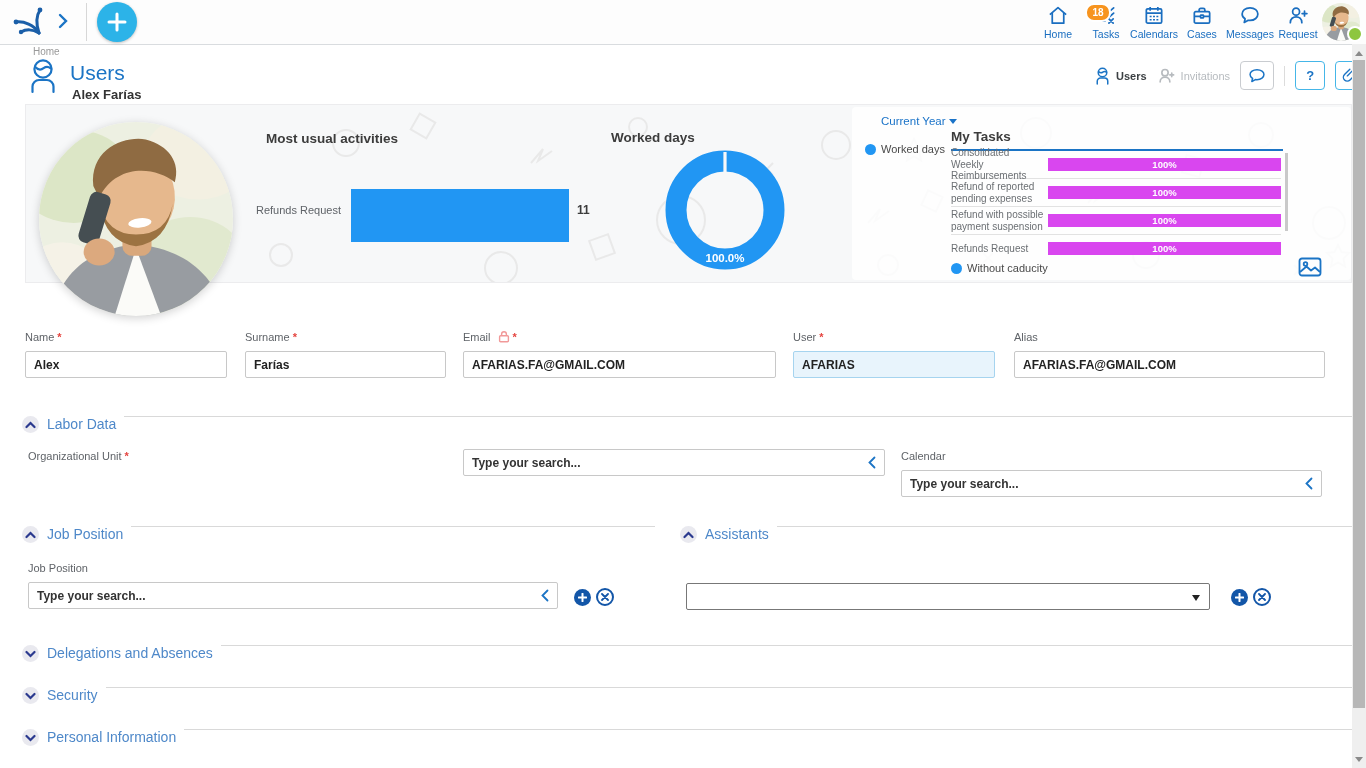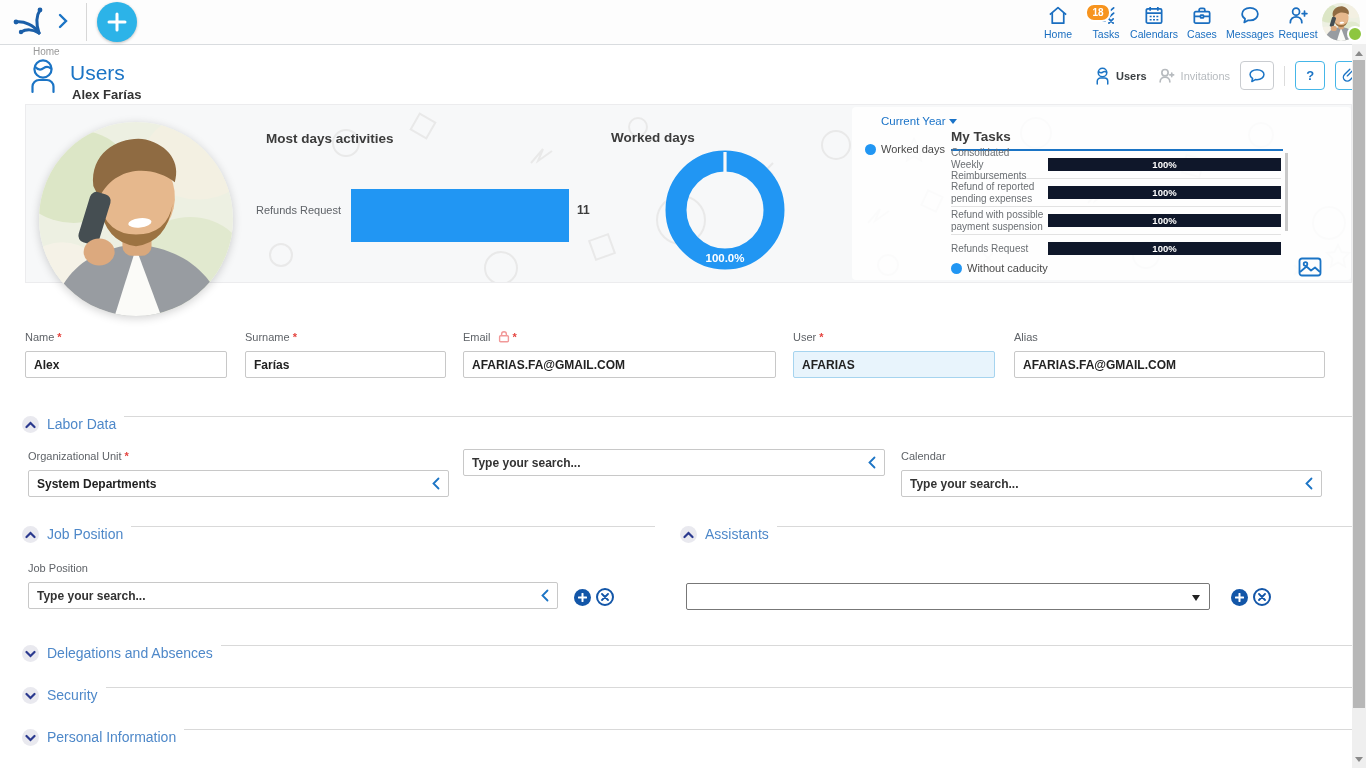--- a/index.html
+++ b/index.html
@@ -58,21 +58,21 @@
   .tri-down{width:0;height:0;border-left:4px solid transparent;border-right:4px solid transparent;border-top:5px solid #1a73c8}
   #wd-legend{position:absolute;left:839px;top:38px;display:flex;align-items:center;gap:5px;z-index:2}
   .ldot{width:11px;height:11px;border-radius:50%;background:#2196f3}
   .ltext{font-size:11px;color:#4a4a4a}
   #mt-title{position:absolute;left:925px;top:24px;font-size:13.5px;font-weight:700;color:#3c3c3c;z-index:2}
   #mt-line{position:absolute;left:925px;top:44px;width:332px;height:2px;background:#1b74c5;z-index:2}
   #mt-rows{position:absolute;left:925px;top:46px;width:330px;z-index:2}
   .trow{display:flex;align-items:center;height:27px}
   .trow.bb{border-bottom:1px solid #e2e2e2}
   .tlabel{width:97px;font-size:10px;color:#6b6f73;line-height:1.15;padding-right:4px;box-sizing:border-box}
-  .pbar{flex:1;height:13px;background:#0f172a;position:relative}
+  .pbar{flex:1;height:13px;background:#d946ef;position:relative}
   .pbar span{position:absolute;left:0;right:0;top:1px;text-align:center;font-size:9.5px;font-weight:700;color:#fff}
   #mt-scroll{position:absolute;left:1259px;top:48px;width:3px;height:78px;background:#c9c9c9;z-index:2;cursor:pointer}
   #mt-legend{position:absolute;left:925px;top:157px;display:flex;align-items:center;gap:5px;z-index:2}
   #img-btn{position:absolute;left:1272px;top:152px;z-index:2;cursor:pointer}
 
   
   .fld{position:absolute}
   .fld .lbl{display:flex;align-items:center;gap:3px;font-size:11px;color:#5f6368;margin-bottom:8px;height:13px}
   .req{color:#e5443f;font-weight:700;font-size:11px}
   .fld input{display:block;width:100%;height:27px;border:1px solid #c8c8c8;border-radius:2px;padding:0 28px 0 8px;
@@ -313,21 +313,21 @@
       <path d="M1312 140 l3.5 7 l7.5 1 l-5.5 5.5 l1.5 8 l-7 -4 l-7 4 l1.5 -8 l-5.5 -5.5 l7.5 -1 Z"></path>
     </svg>
     <div id="tasksbg"></div>
 
     <div id="photo">
       <svg width="194" height="194">
           <use href="#portrait"></use>
         </svg>
     </div>
 
-    <div id="act-title">Most days activities</div>
+    <div id="act-title">Most usual activities</div>
     <div id="act-label">Refunds Request</div>
     <div id="act-bar"></div>
     <div id="act-val">11</div>
 
     <div id="donut-title">Worked days</div>
     <svg id="donut" width="130" height="130">
       <circle cx="65" cy="65" r="49" fill="none" stroke="#2196f3" stroke-width="21"></circle>
       <rect x="63.4" y="7" width="3.2" height="24" fill="#f7f8f9"></rect>
     </svg>
     <div id="donut-label">100.0%</div>
@@ -429,26 +429,20 @@
     </span>
     <span class="t">Labor Data</span>
     <span class="line"></span>
   </div>
 
   <div class="fld" id="f-org">
     <div class="lbl">
       <span>Organizational Unit</span>
         <span class="req">*</span>
     </div>
-    <div class="inputwrap">
-      <input value="System Departments" style="">
-      <svg class="caret-left" width="8" height="13" viewBox="0 0 8 13" fill="none" stroke="#1b74c5" stroke-width="1.8" stroke-linecap="round">
-          <polyline points="6.5,1.5 1.5,6.5 6.5,11.5"></polyline>
-        </svg>
-    </div>
   </div>
   <div class="fld" id="f-auth">
     <div class="inputwrap">
       <input placeholder="Type your search..." style="">
       <svg class="caret-left" width="8" height="13" viewBox="0 0 8 13" fill="none" stroke="#1b74c5" stroke-width="1.8" stroke-linecap="round">
           <polyline points="6.5,1.5 1.5,6.5 6.5,11.5"></polyline>
         </svg>
     </div>
   </div>
   <div class="fld" id="f-cal">

